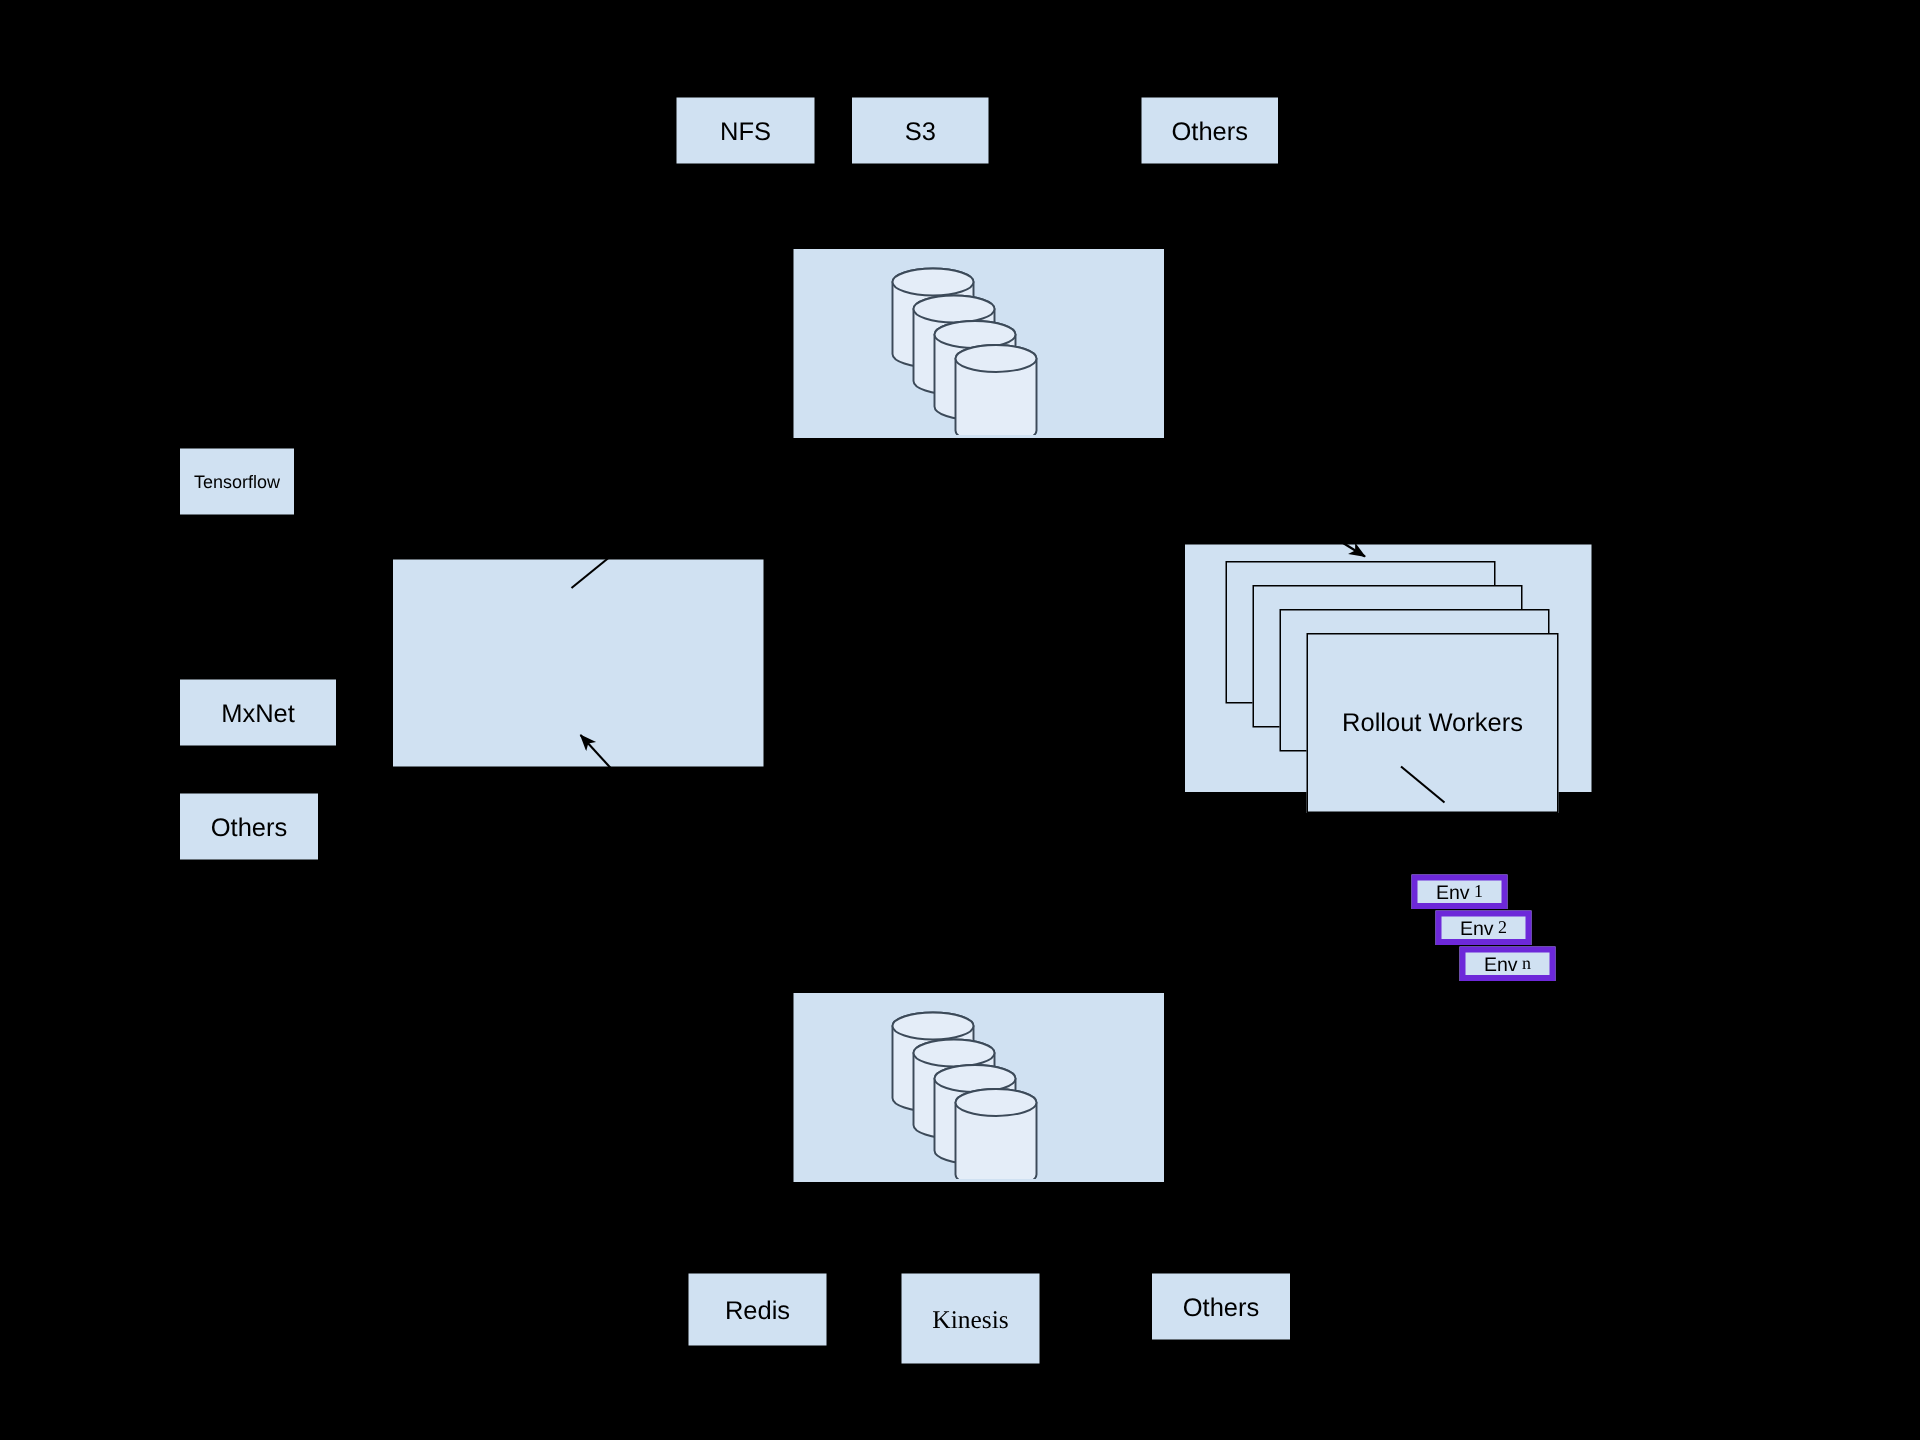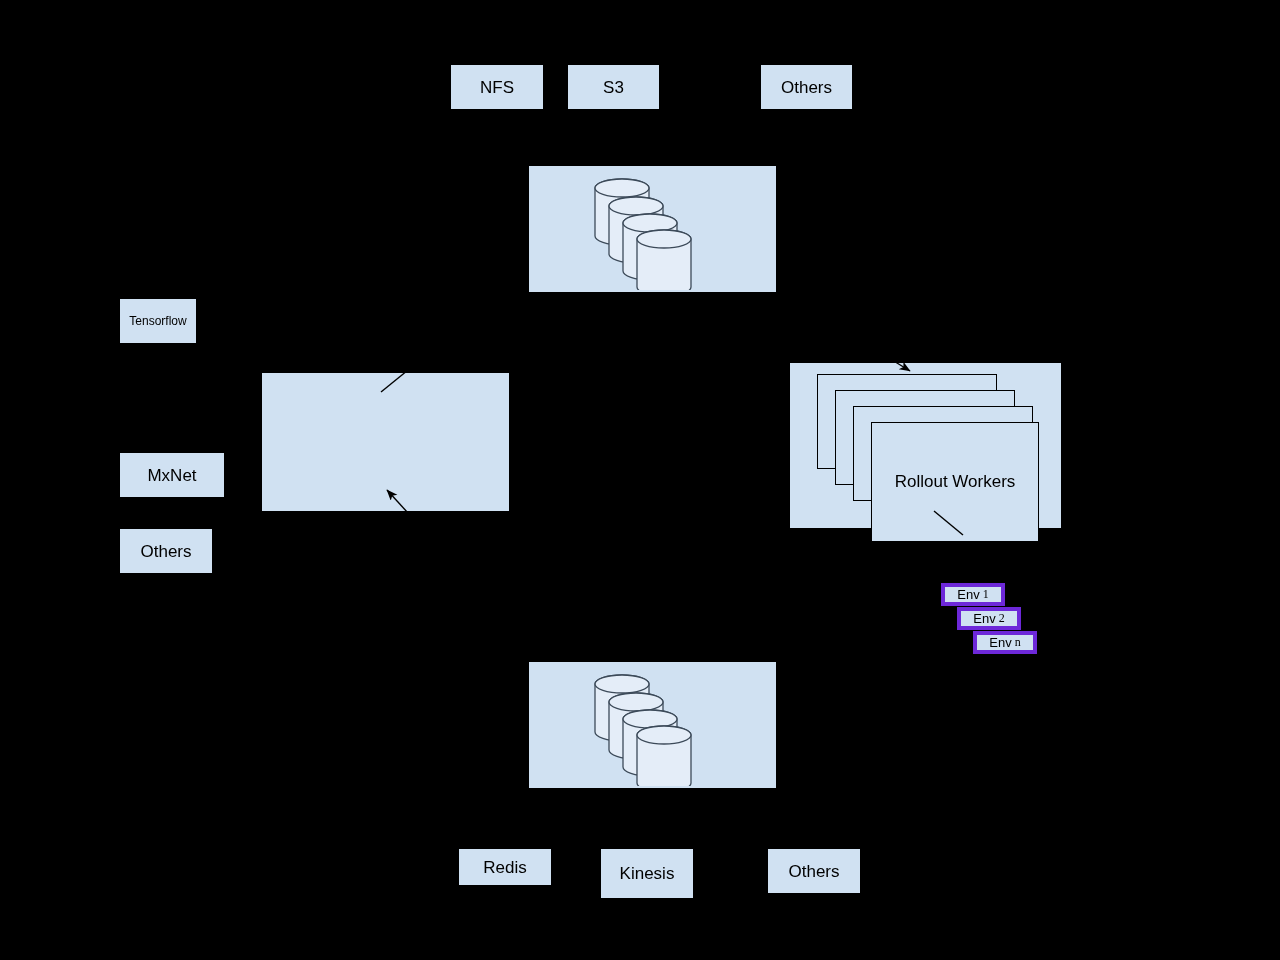--- a/index.html
+++ b/index.html
@@ -156,23 +156,23 @@
         <path d="M34,53 a27,9 0 0,1 54,0 l0,48 a27,9 0 0,1 -54,0 z"></path>
         <ellipse cx="61" cy="53" rx="27" ry="9"></ellipse>
       </g>
       <g fill="#e4edf8" stroke="#3c4a59" stroke-width="1.3">
         <path d="M48,69 a27,9 0 0,1 54,0 l0,48 a27,9 0 0,1 -54,0 z"></path>
         <ellipse cx="75" cy="69" rx="27" ry="9"></ellipse>
       </g>
     </svg>
   </div>
 
-  <div class="node" style="left:459px; top:849px; width:92px; height:36px;">Redis</div>
+  <div class="node" style="left:459px; top:849px; width:92px; height:48px;">Redis</div>
 
-  <div class="node" style="left:601px; top:849px; width:92px; height:49px;">Kinesis</div>
+  <div class="node" style="left:601px; top:849px; width:92px; height:60px;font-family:Liberation Serif, serif;">Kinesis</div>
 
   <div class="node" style="left:768px; top:849px; width:92px; height:44px;">Others</div>
 
   <svg class="overlay">
     <defs>
       <marker id="arrowhead" markerWidth="9" markerHeight="9" refX="7.5" refY="3.2" orient="auto" markerUnits="strokeWidth">
         <path d="M0,0 L8,3.2 L0,6.4 L2,3.2 z" fill="#000000"></path>
       </marker>
     </defs>
 

